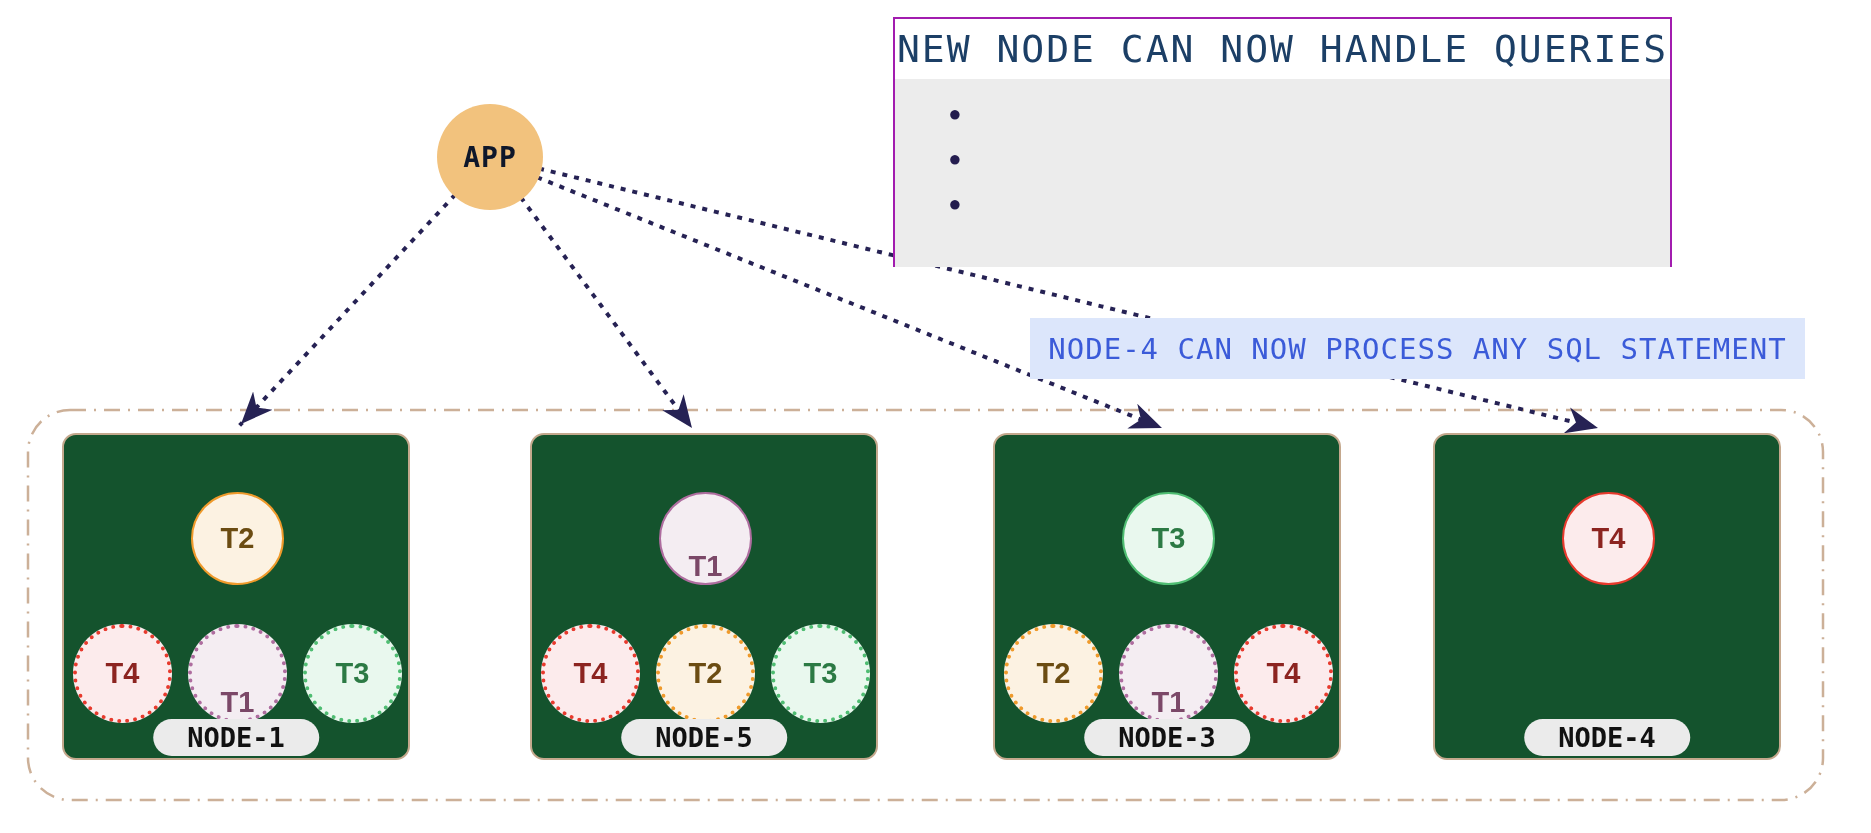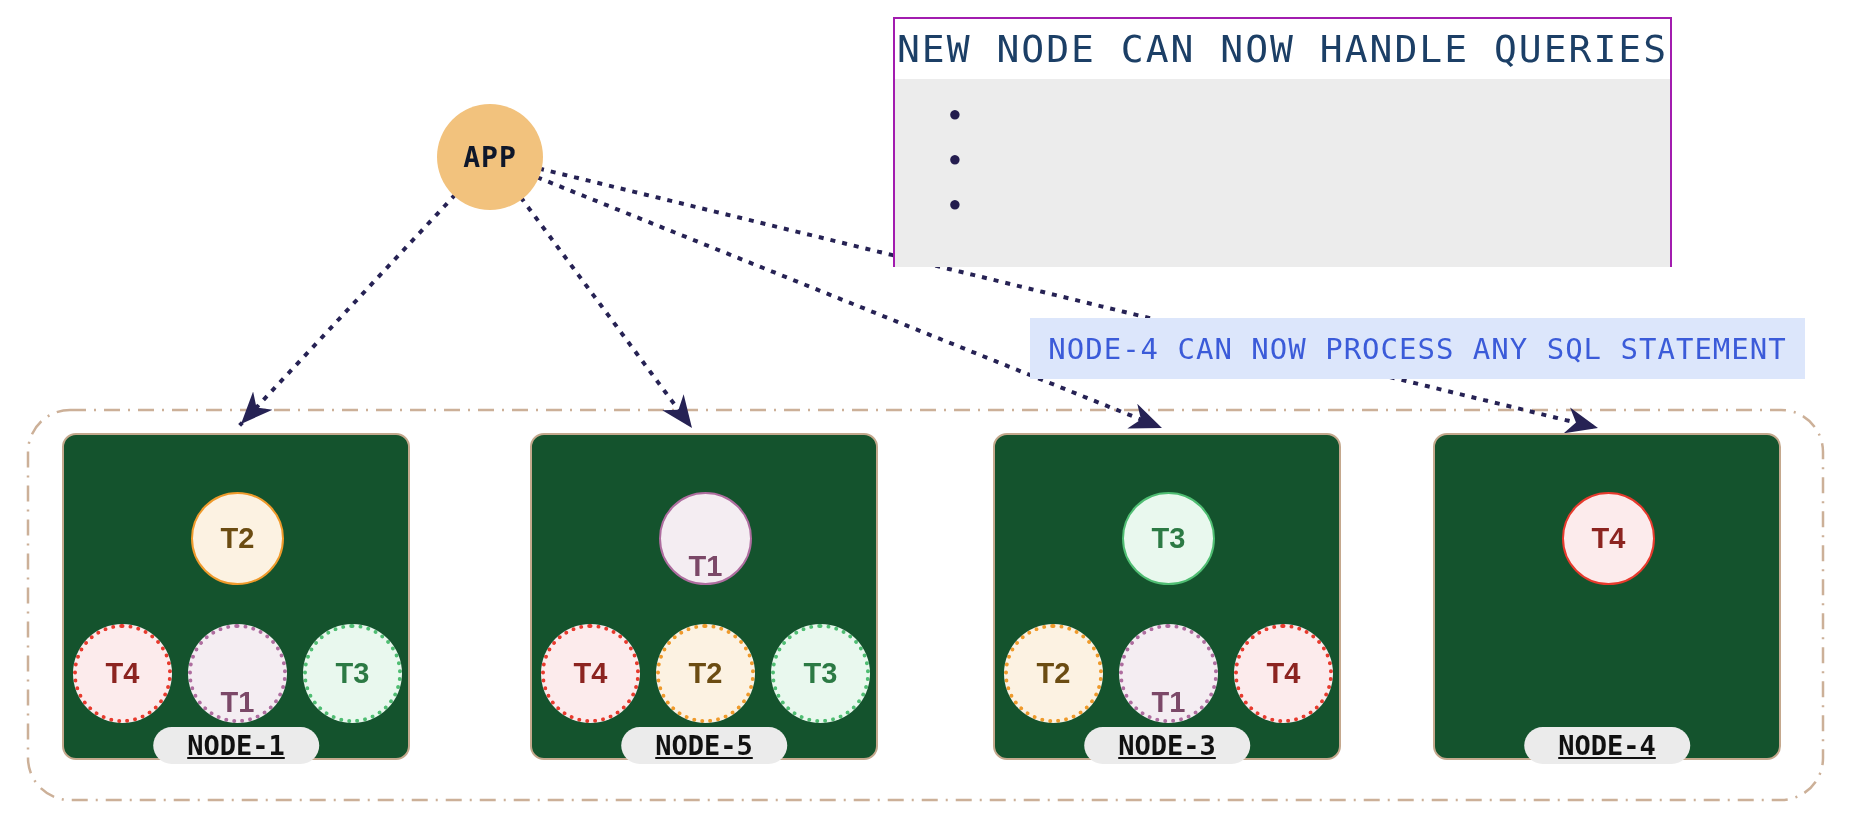--- a/index.html
+++ b/index.html
@@ -26,23 +26,23 @@
   .bullet-dot{font-size:22px;width:60px;text-align:center;flex:0 0 60px;color:#241d4f;}
 
   
   .banner{position:absolute;left:1030px;top:318px;width:775px;height:61px;border-radius:0;
     background:#dce6fb;display:flex;align-items:center;justify-content:center;z-index:3;
     font:29px "DejaVu Sans Mono",monospace;color:#3b5bd9;letter-spacing:1px;}
 
   
   .node{position:absolute;top:433px;width:348px;height:327px;box-sizing:border-box;
     background:#14532d;border:2px solid #c4a88d;border-radius:14px;z-index:2;}
-  .node-pill{position:absolute;top:292px;left:50%;transform:translateX(-50%);
+  .node-pill{position:absolute;top:284px;left:50%;transform:translateX(-50%);
     background:#ebebeb;border-radius:19px;padding:3px 34px;white-space:nowrap;
-    font:bold 27px "DejaVu Sans Mono",monospace;color:#111111;text-decoration:underline;}
+    font:bold 27px "DejaVu Sans Mono",monospace;color:#111111;}
 
   .circle{position:absolute;border-radius:50%;box-sizing:border-box;
     display:flex;align-items:center;justify-content:center;
     font:bold 29px "Liberation Sans",sans-serif;}
   .leader{width:93px;height:93px;top:57px;left:127px;border-style:solid;border-width:2.5px;}
   .follower{width:99px;height:99px;top:189px;border-style:dotted;border-width:4px;}
   .f-0{left:9px;} .f-1{left:124px;} .f-2{left:239px;}
 
   .c-t1{border-color:#ae6d9f;background:#f4edf2;color:#7b4868;align-items:flex-end;}
   .c-t2{border-color:#ef9a2b;background:#fcf2e2;color:#6b4c12;}

